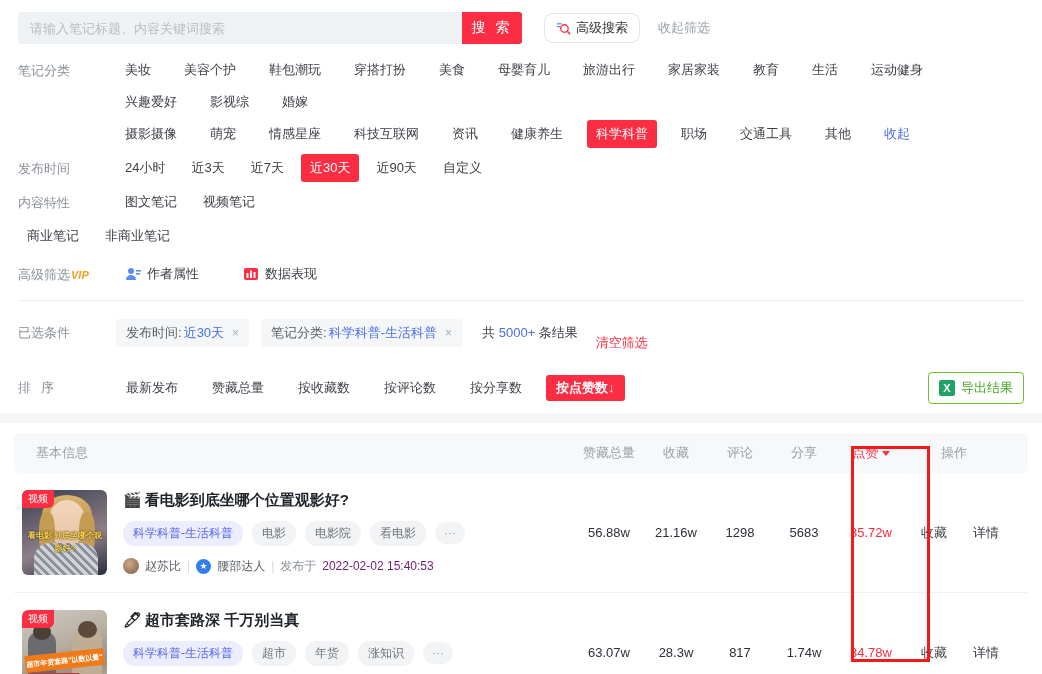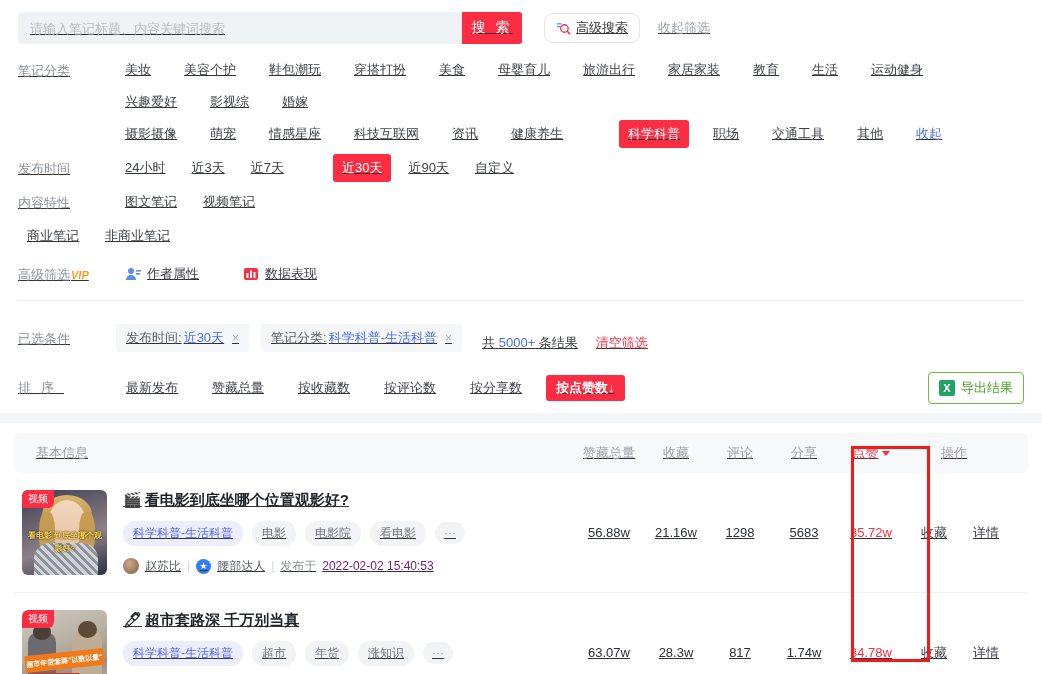--- a/index.html
+++ b/index.html
@@ -4,21 +4,21 @@
 <style>
   * { box-sizing: border-box; margin: 0; padding: 0; }
   html, body {
     width: 1042px; height: 674px;
     background: #fff;
     font-family: "Liberation Sans", "DejaVu Sans", sans-serif;
     font-size: 13px;
     color: #333;
     overflow: hidden;
   }
-  .page { width: 1042px; height: 530px; position: relative; background:#fff;text-decoration:underline; }
+  .page { width: 1042px; height: 530px; position: relative; background:#fff; }
 
   
   .searchbar {
     display: flex; align-items: center;
     padding: 12px 18px 10px 18px;
     gap: 0;
   }
   .search-input-wrap {
     flex: 0 0 auto; width: 444px; height: 32px;
     background: #eff2f4; border-radius: 3px 0 0 3px;
@@ -58,33 +58,33 @@
   .flabel .vip {
     color: #f0a020; font-weight: bold; font-style: italic;
     font-size: 11px; margin-left: 1px;
   }
   .fitems { display: flex; flex-wrap: wrap; align-items: center; }
   .fitem {
     padding: 4px 9px; margin: 0 8px 4px 0; font-size: 13px;
     color: #3c3f45; border-radius: 3px; cursor: pointer; line-height: 20px;
     white-space: nowrap;
   }
-  .fitem.active { background: #fb2d42; color: #fff; margin-left: 32px; }
+  .fitem.active { background: #fb2d42; color: #fff; }
   .fitem.linkish { color: #4a6fe8; }
   .fitem.icon-item { display: flex; align-items: center; gap: 6px; }
 
   .cat-row1 .fitem { margin-right: 15px; }
   .cat-row2 .fitem { margin-right: 15px; text-align: center; }
 
   .ico16 { width:16px;height:16px;display:inline-block;flex:0 0 16px; }
 
   
   .divider { height: 1px; background: #eceef1; margin: 8px 18px 0 18px; }
   .selrow {
-    display: flex; align-items: flex-end; padding: 13px 18px 13px 18px;
+    display: flex; align-items: center; padding: 13px 18px 13px 18px;
   }
   .selrow .flabel { line-height: 26px; }
   .chip {
     background: #f4f6f8; border-radius: 3px; padding: 5px 10px;
     margin-right: 12px; font-size: 13px; color: #5c6066;
     display: flex; align-items: center; gap: 2px;
   }
   .chip .val { color: #4a6fe8; }
   .chip .x { color: #a8adb5; margin-left: 6px; cursor: pointer; font-size: 12px; }
   .resultcount { font-size: 13px; color: #3c3f45; margin-left: 8px; }

